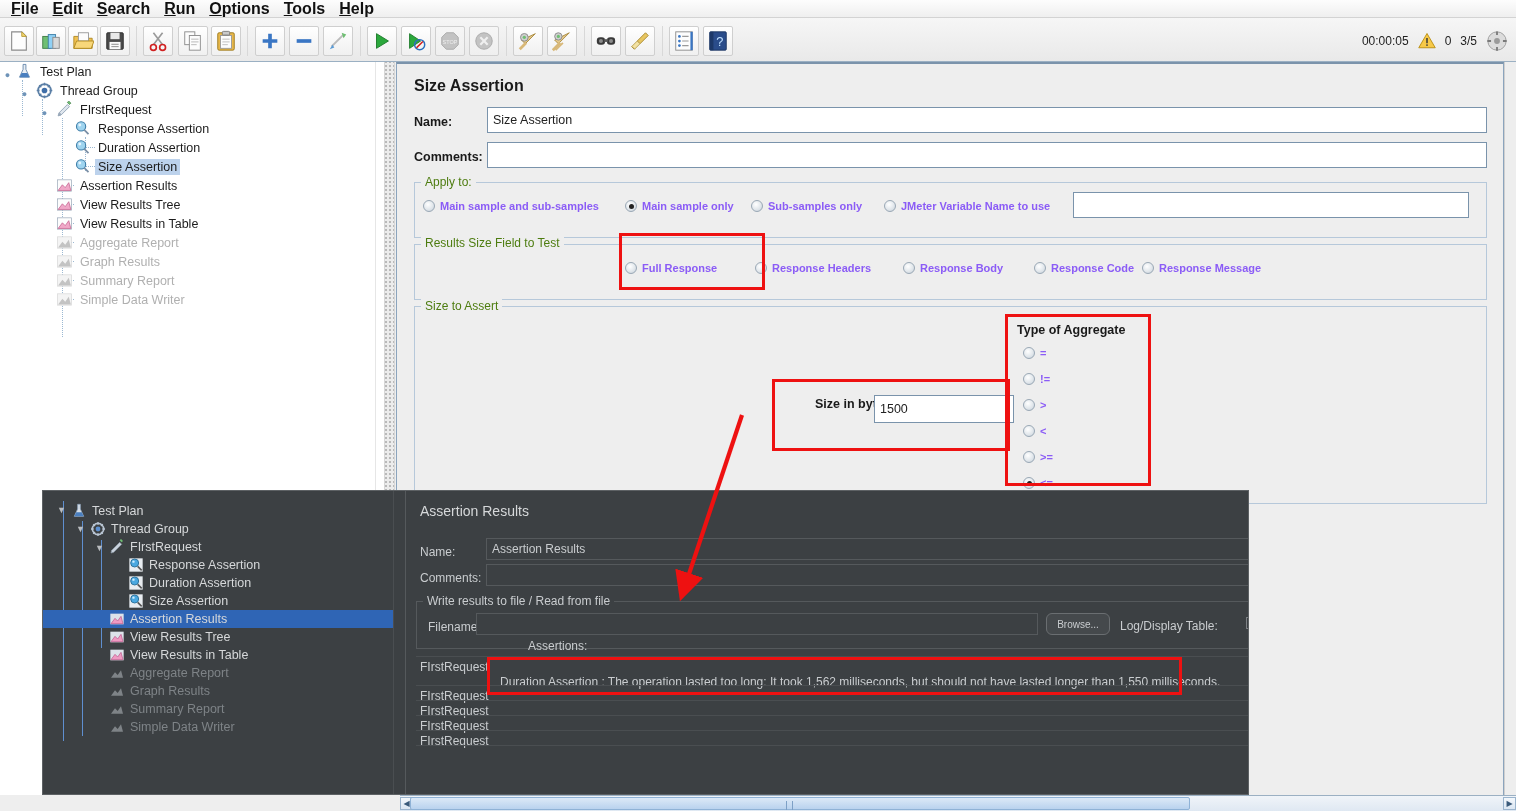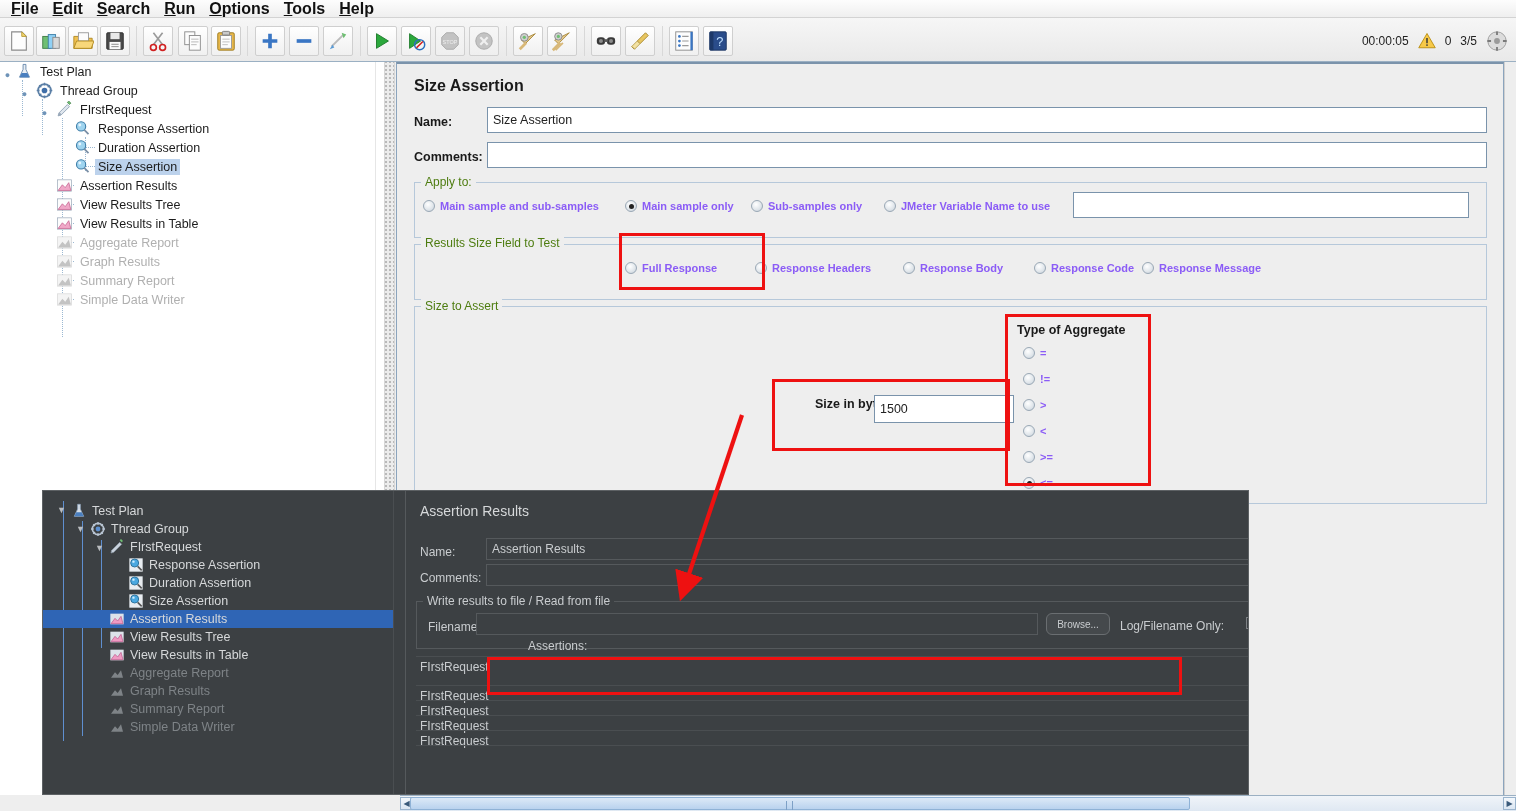--- a/index.html
+++ b/index.html
@@ -754,27 +754,28 @@
     <input class="ovfield" style="left: 80px; top: 73px; width: 770px; height: 22px;" value="">
 
     <div class="ovgroup" style="left:10px;top:110px;width:840px;height:48px;"></div>
     <div class="ovgroup-title" style="left:17px;top:103px;">Write results to file / Read from file</div>
 
     <div class="ovrow-label" style="left:22px;top:129px;">Filename</div>
     <input class="ovfield" style="left: 70px; top: 122px; width: 562px; height: 22px;" value="">
 
     <div class="ov-btn" style="left:640px;top:122px;width:64px;height:22px;">Browse...</div>
 
-    <div class="ovrow-label" style="left:714px;top:128px;">Log/Filename Only:</div>
+    <div class="ovrow-label" style="left:714px;top:128px;">Log/Display Table:</div>
     <div class="ov-check" style="left:840px;top:126px;"></div>
 
     <div class="ovrow-label" style="left:122px;top:148px;">Assertions:</div>
 
     <div class="ov-listline" style="left:10px;top:165px;width:840px;"></div>
     <div class="ov-listrow" style="left:14px;top:169px;">FIrstRequest</div>
+    <div id="assert-msg" style="left:94px;top:184px;">Duration Assertion : The operation lasted too long: It took 1,562 milliseconds, but should not have lasted longer than 1,550 milliseconds.</div>
     <div class="ov-listline" style="left:10px;top:194px;width:840px;"></div>
     <div class="ov-listrow" style="left:14px;top:198px;">FIrstRequest</div>
     <div class="ov-listline" style="left:10px;top:209px;width:840px;"></div>
     <div class="ov-listrow" style="left:14px;top:213px;">FIrstRequest</div>
     <div class="ov-listline" style="left:10px;top:224px;width:840px;"></div>
     <div class="ov-listrow" style="left:14px;top:228px;">FIrstRequest</div>
     <div class="ov-listline" style="left:10px;top:239px;width:840px;"></div>
     <div class="ov-listrow" style="left:14px;top:243px;">FIrstRequest</div>
     <div class="ov-listline" style="left:10px;top:254px;width:840px;"></div>
   </div>

